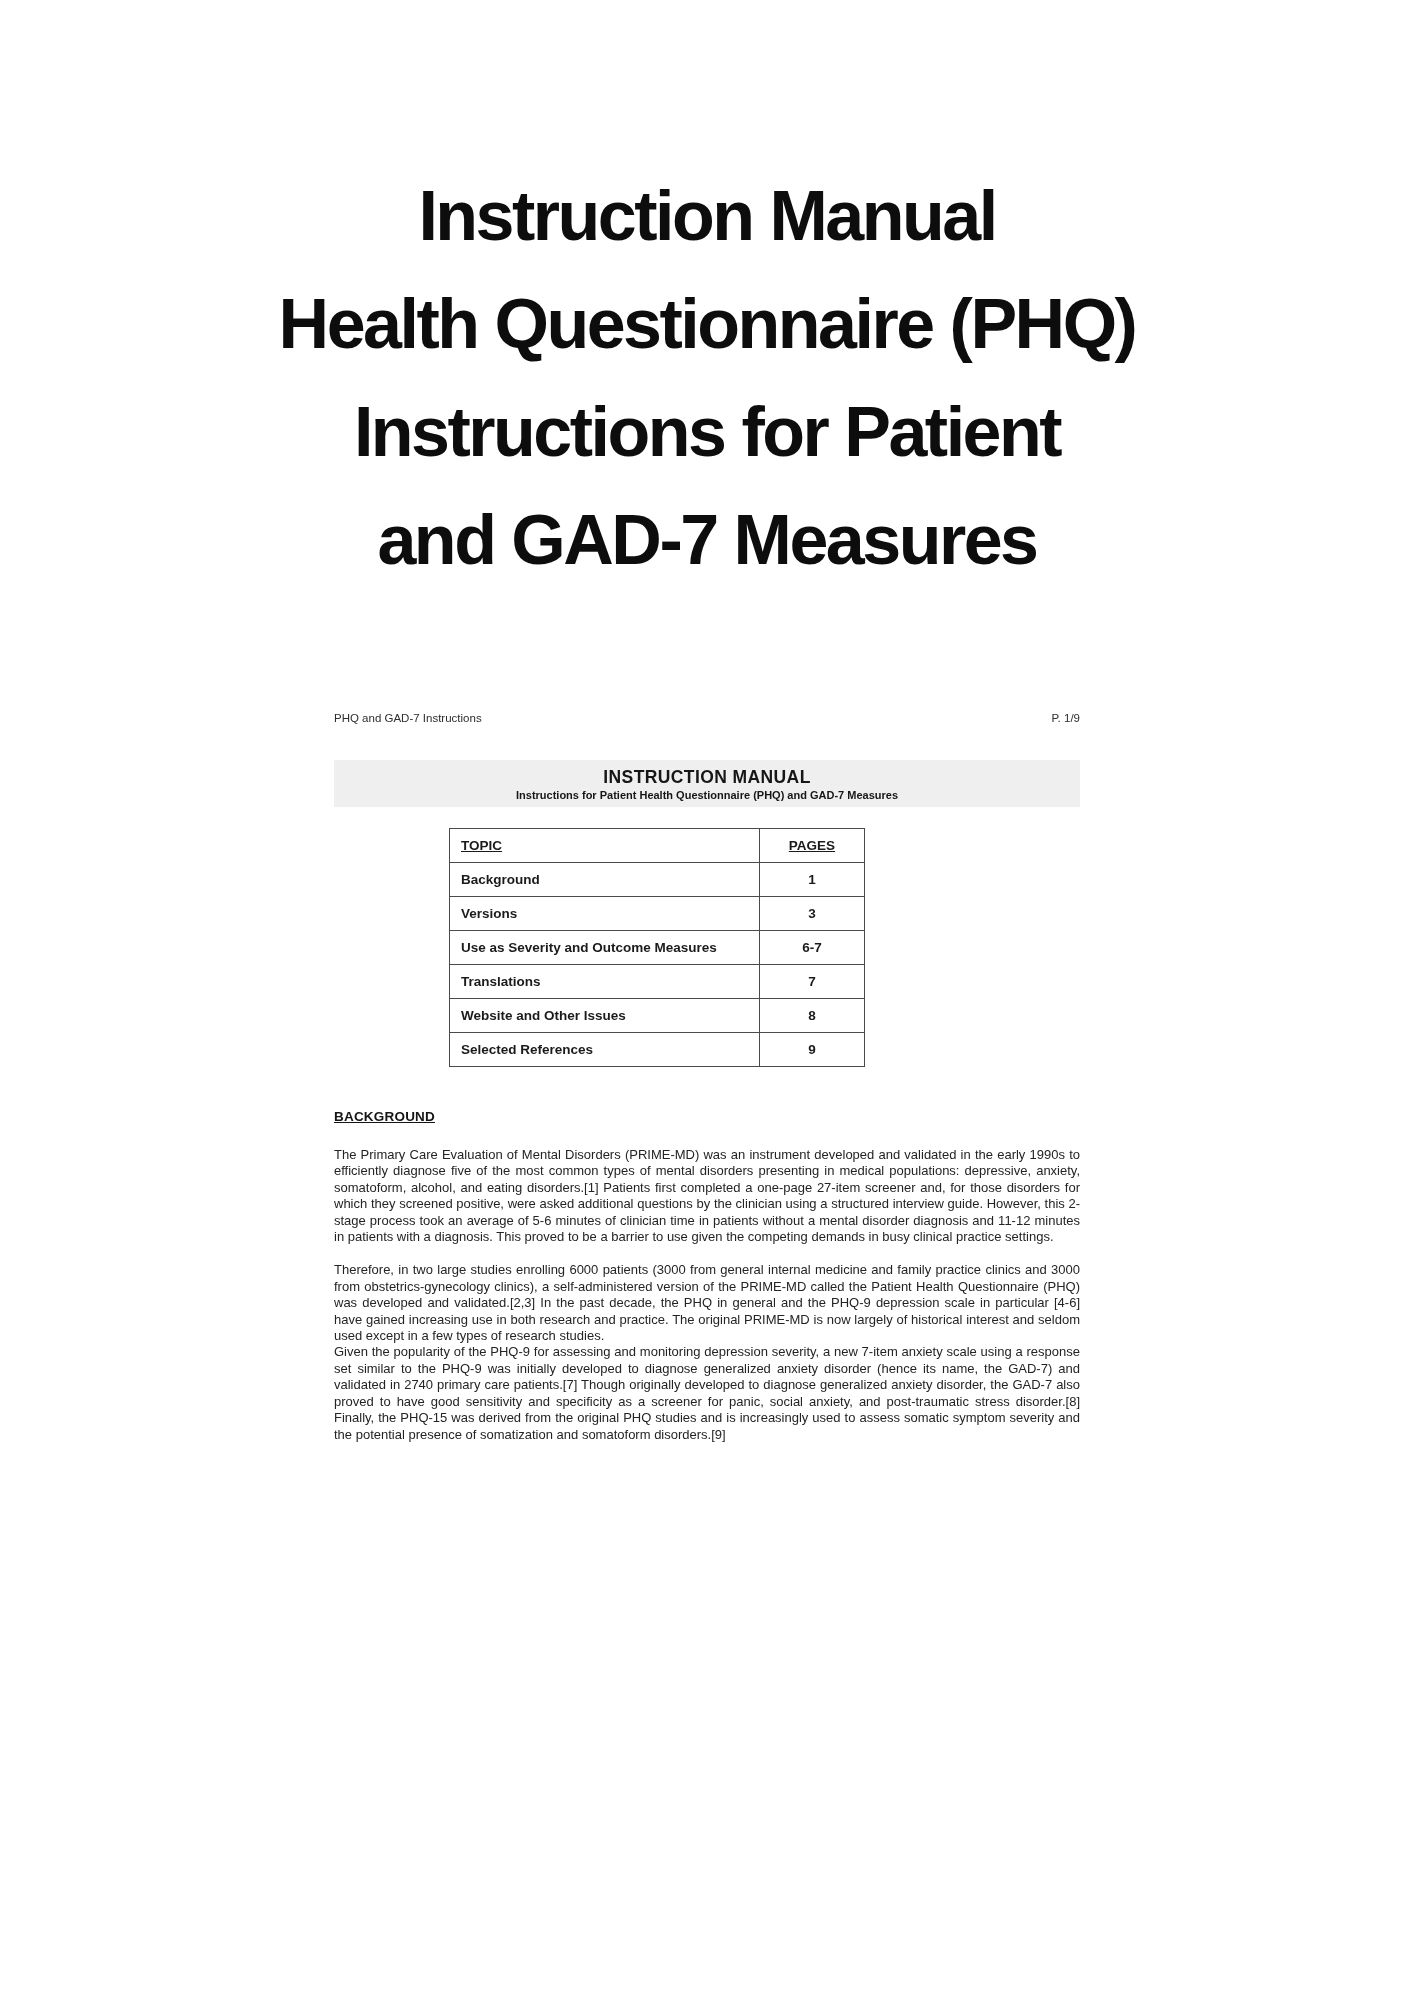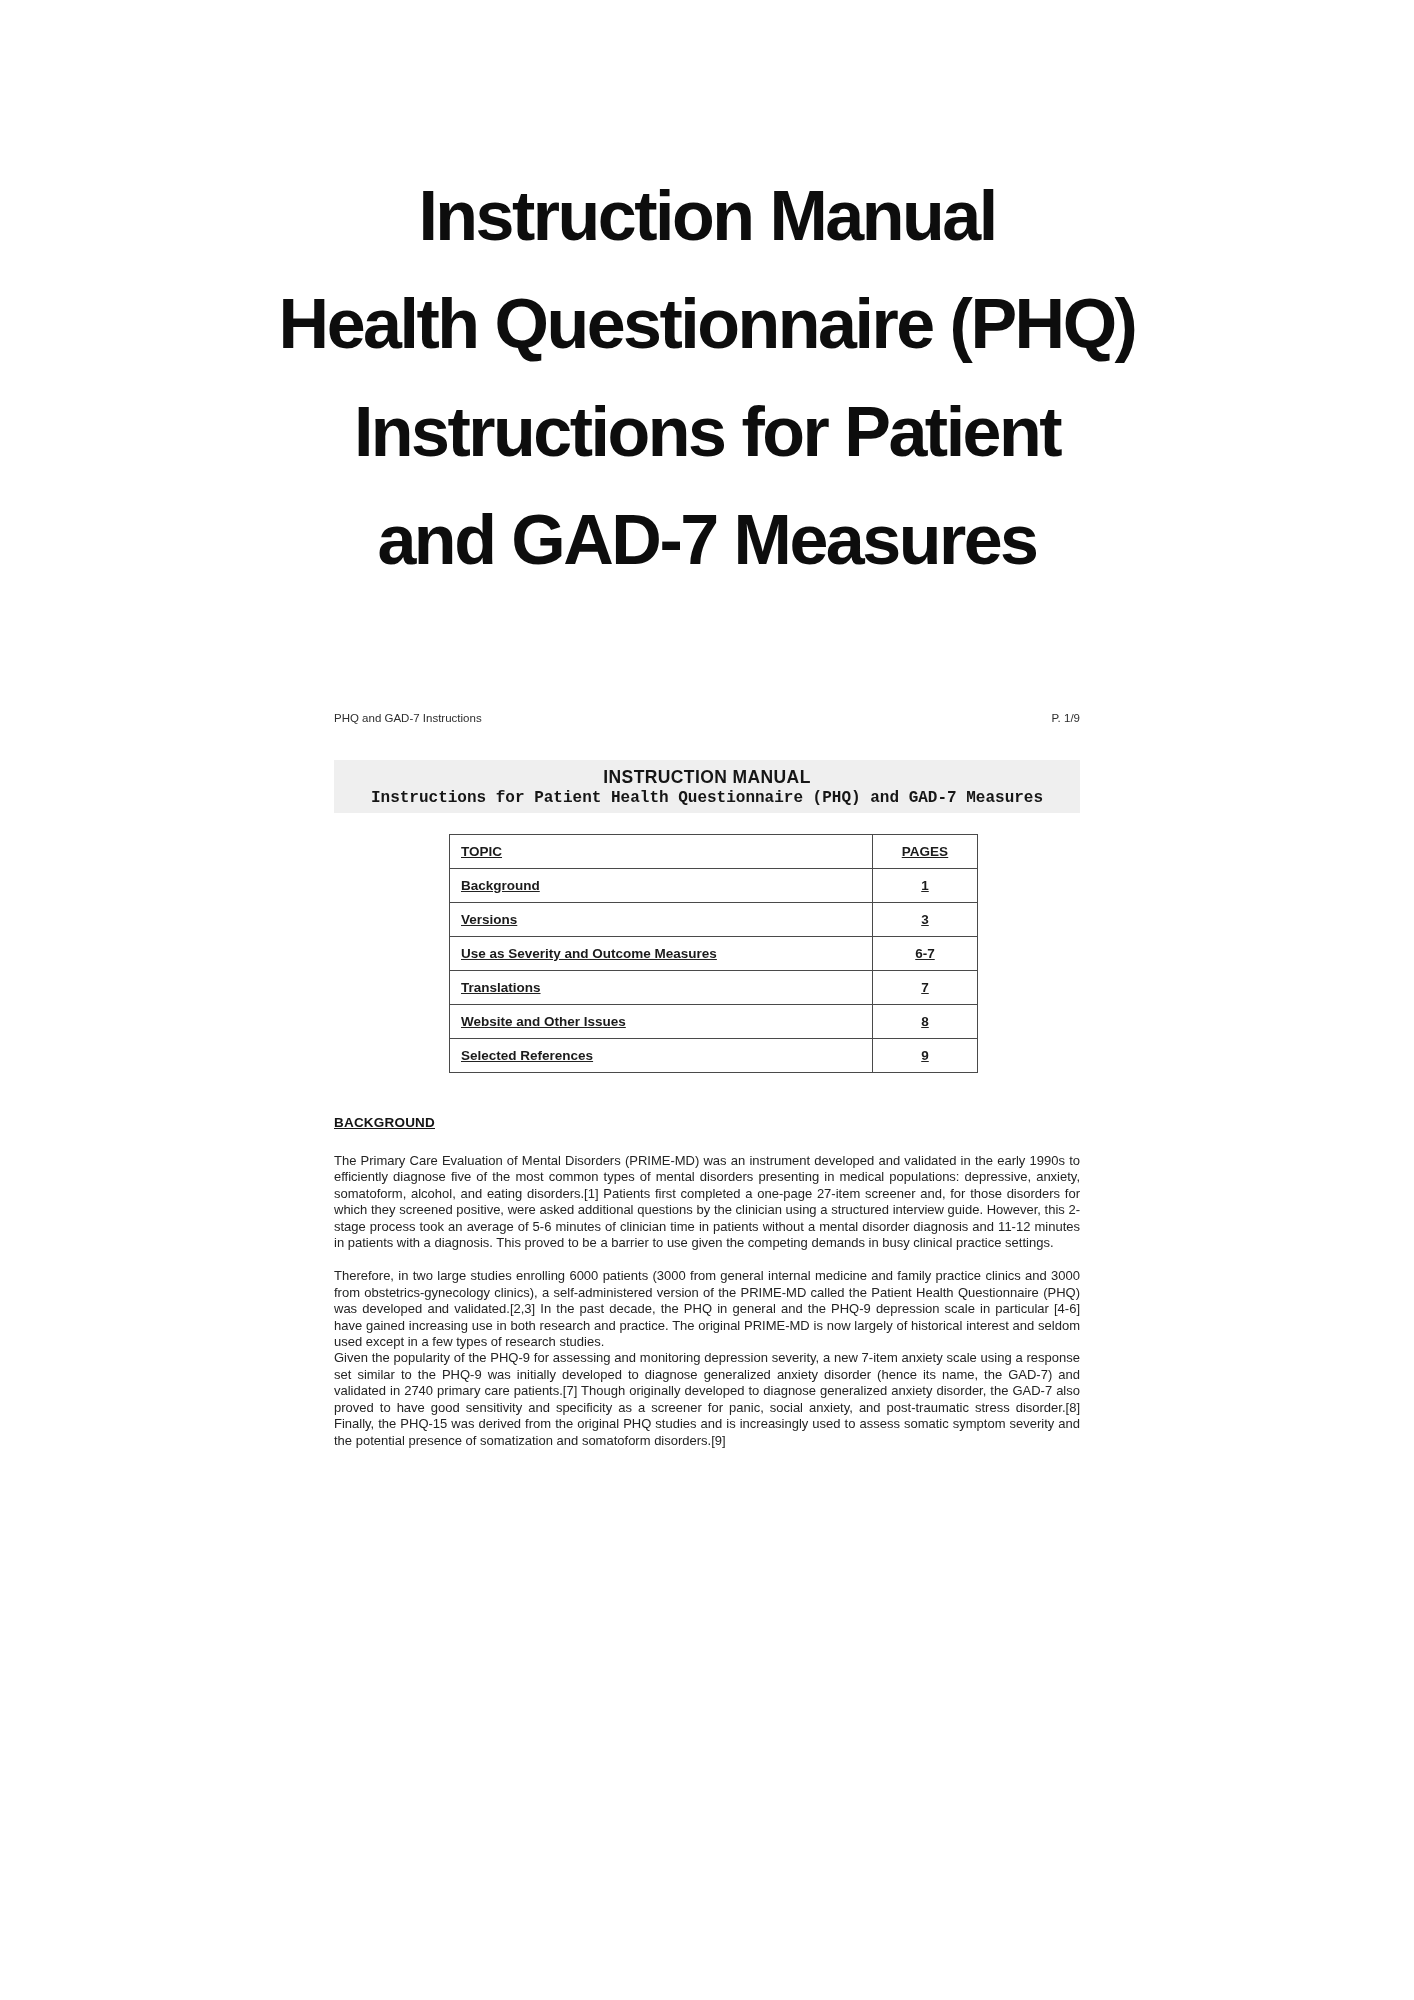--- a/index.html
+++ b/index.html
@@ -47,34 +47,32 @@
     text-align: center;
     padding: 7px 2px 6px;
   }
   .banner-title {
     font-size: 17.5px;
     font-weight: bold;
     letter-spacing: 0.4px;
     color: #161616;
   }
   .banner-sub {
-    font-size: 16px;
+    font-size: 11px;
     font-weight: bold;
     margin-top: 1px;
     color: #161616;
     white-space: nowrap;
-    font-family: Liberation Mono, monospace;
   }
 
   table.toc {
     border-collapse: collapse;
     margin: 21px 0 11px 115px;
-    width: 529px;
+    width: 416px;
     table-layout: fixed;
-    text-decoration: underline;
   }
   table.toc td {
     border: 1.4px solid #4a4a4a;
     font-size: 13.5px;
     font-weight: bold;
     color: #1b1b1b;
     padding: 9px 6px 9px 11px;
   }
   table.toc td.pages-col {
     width: 100px;

